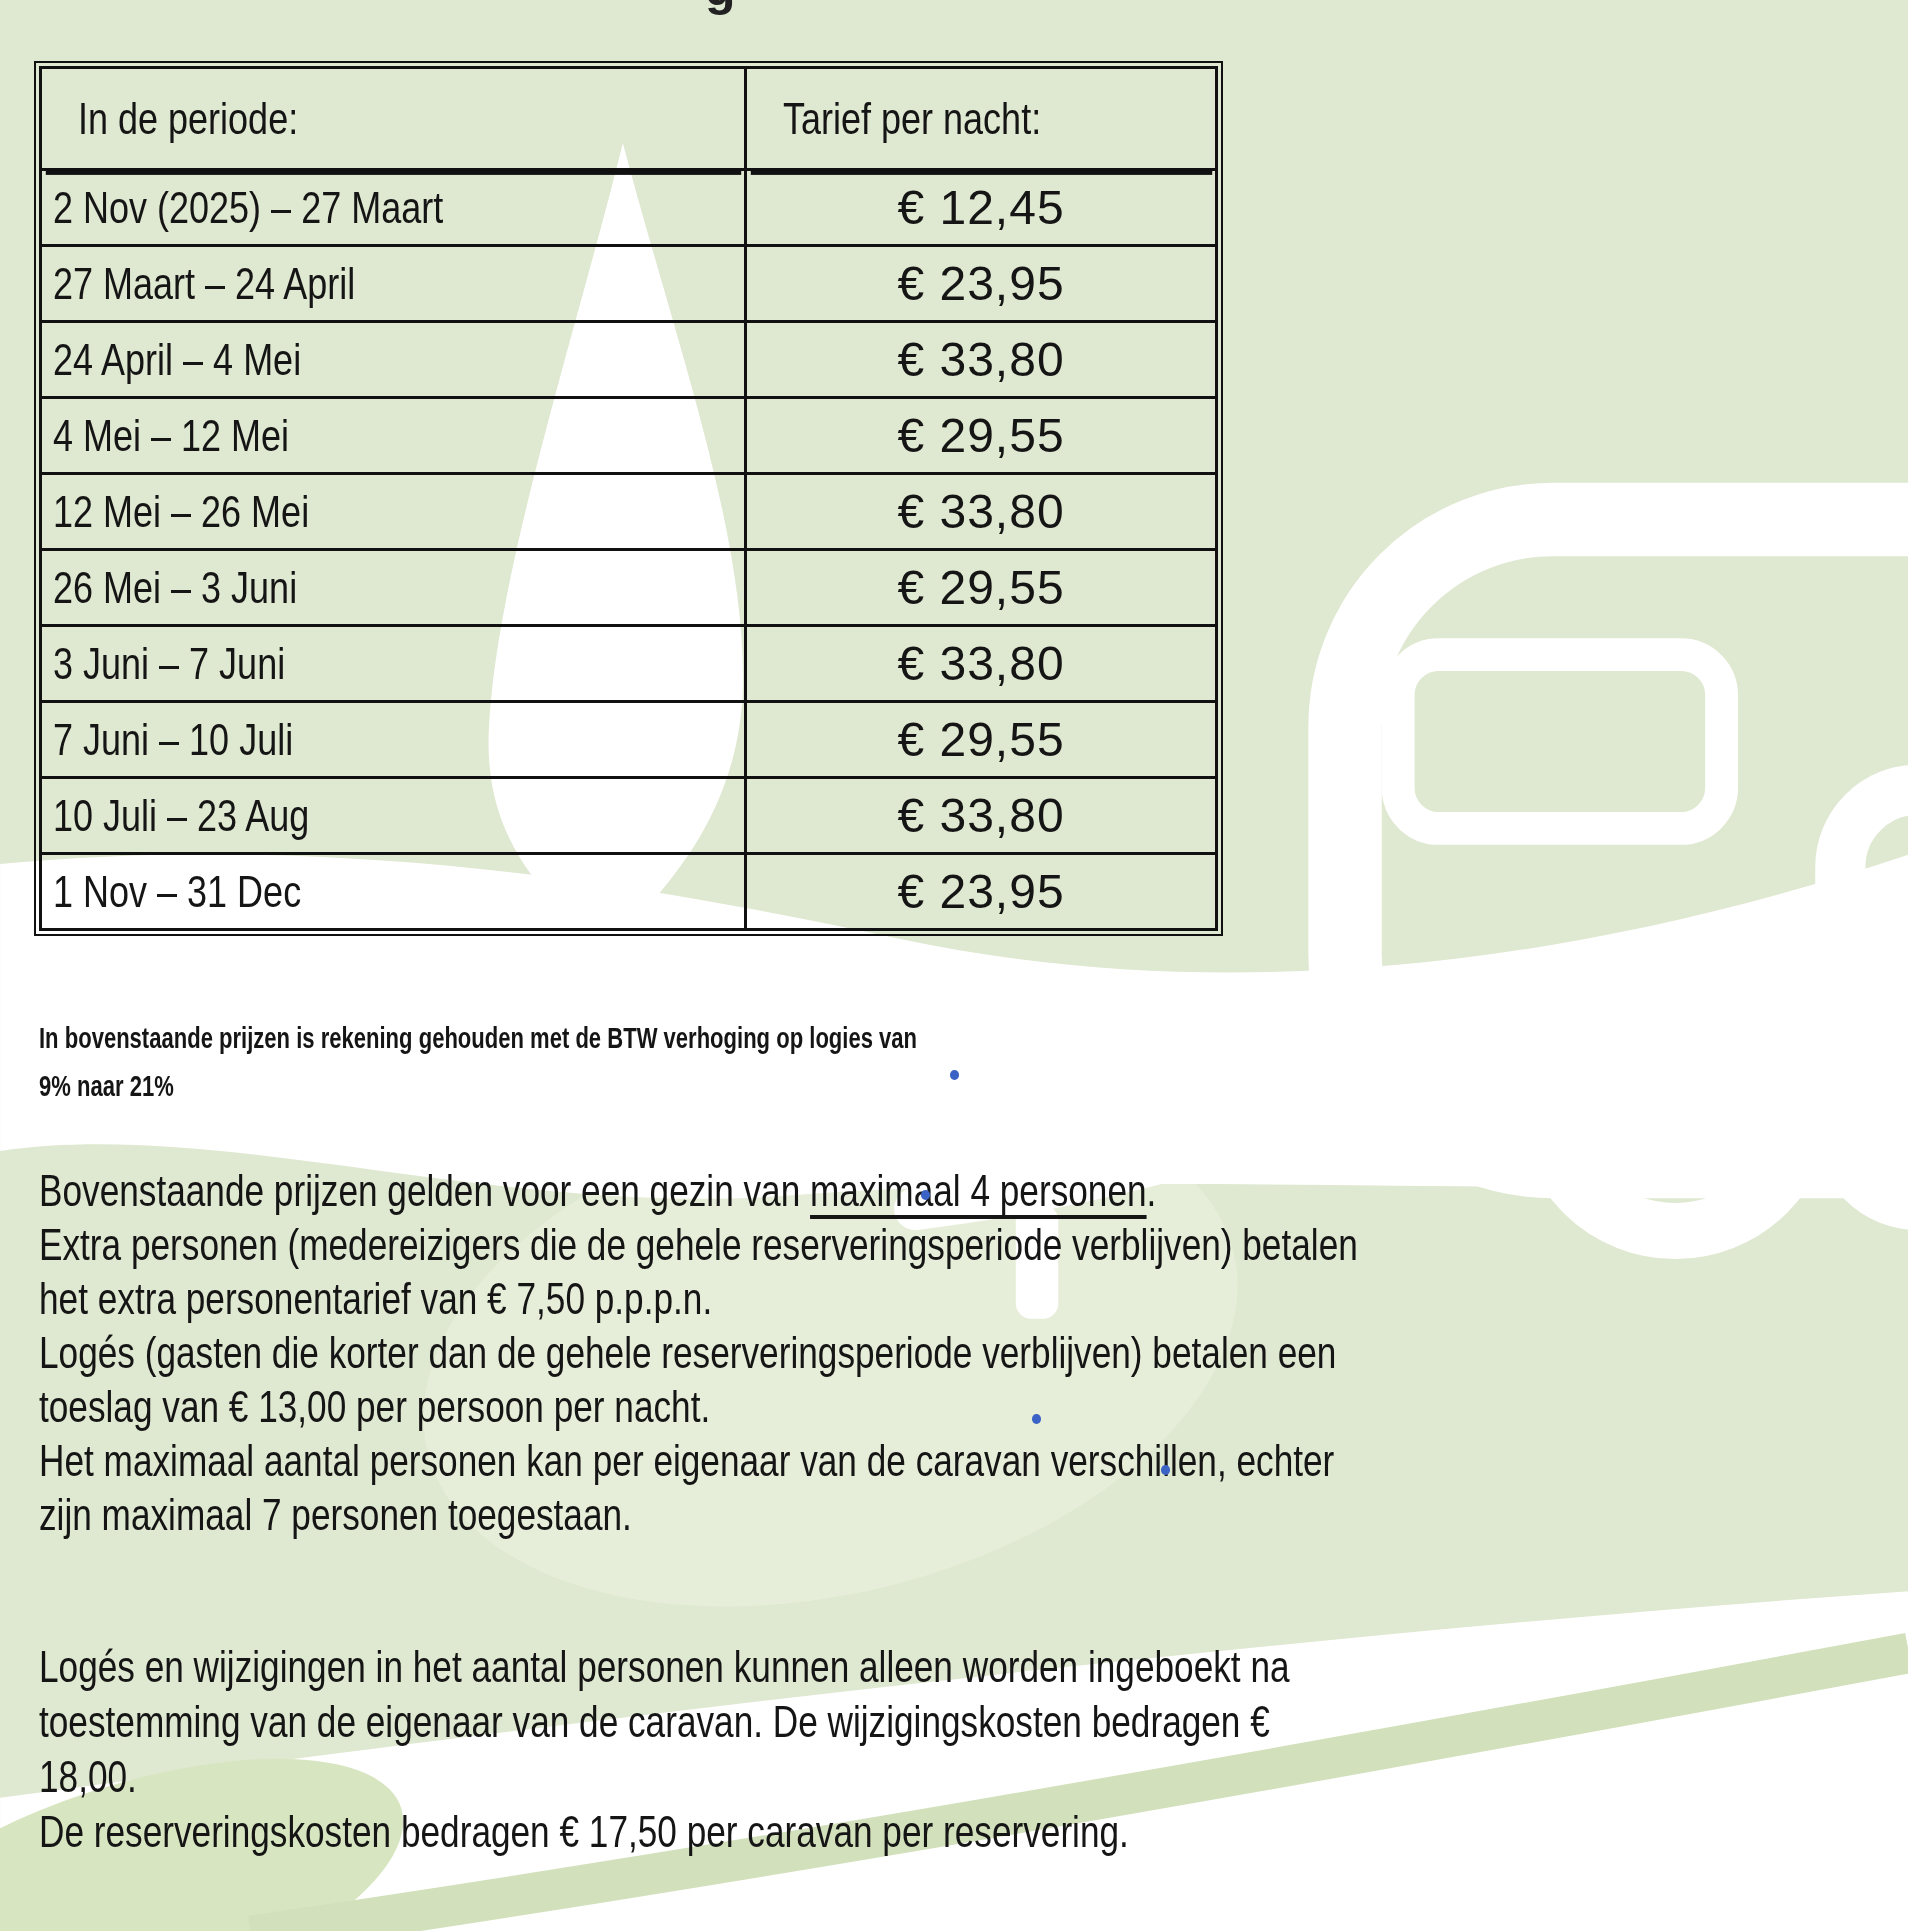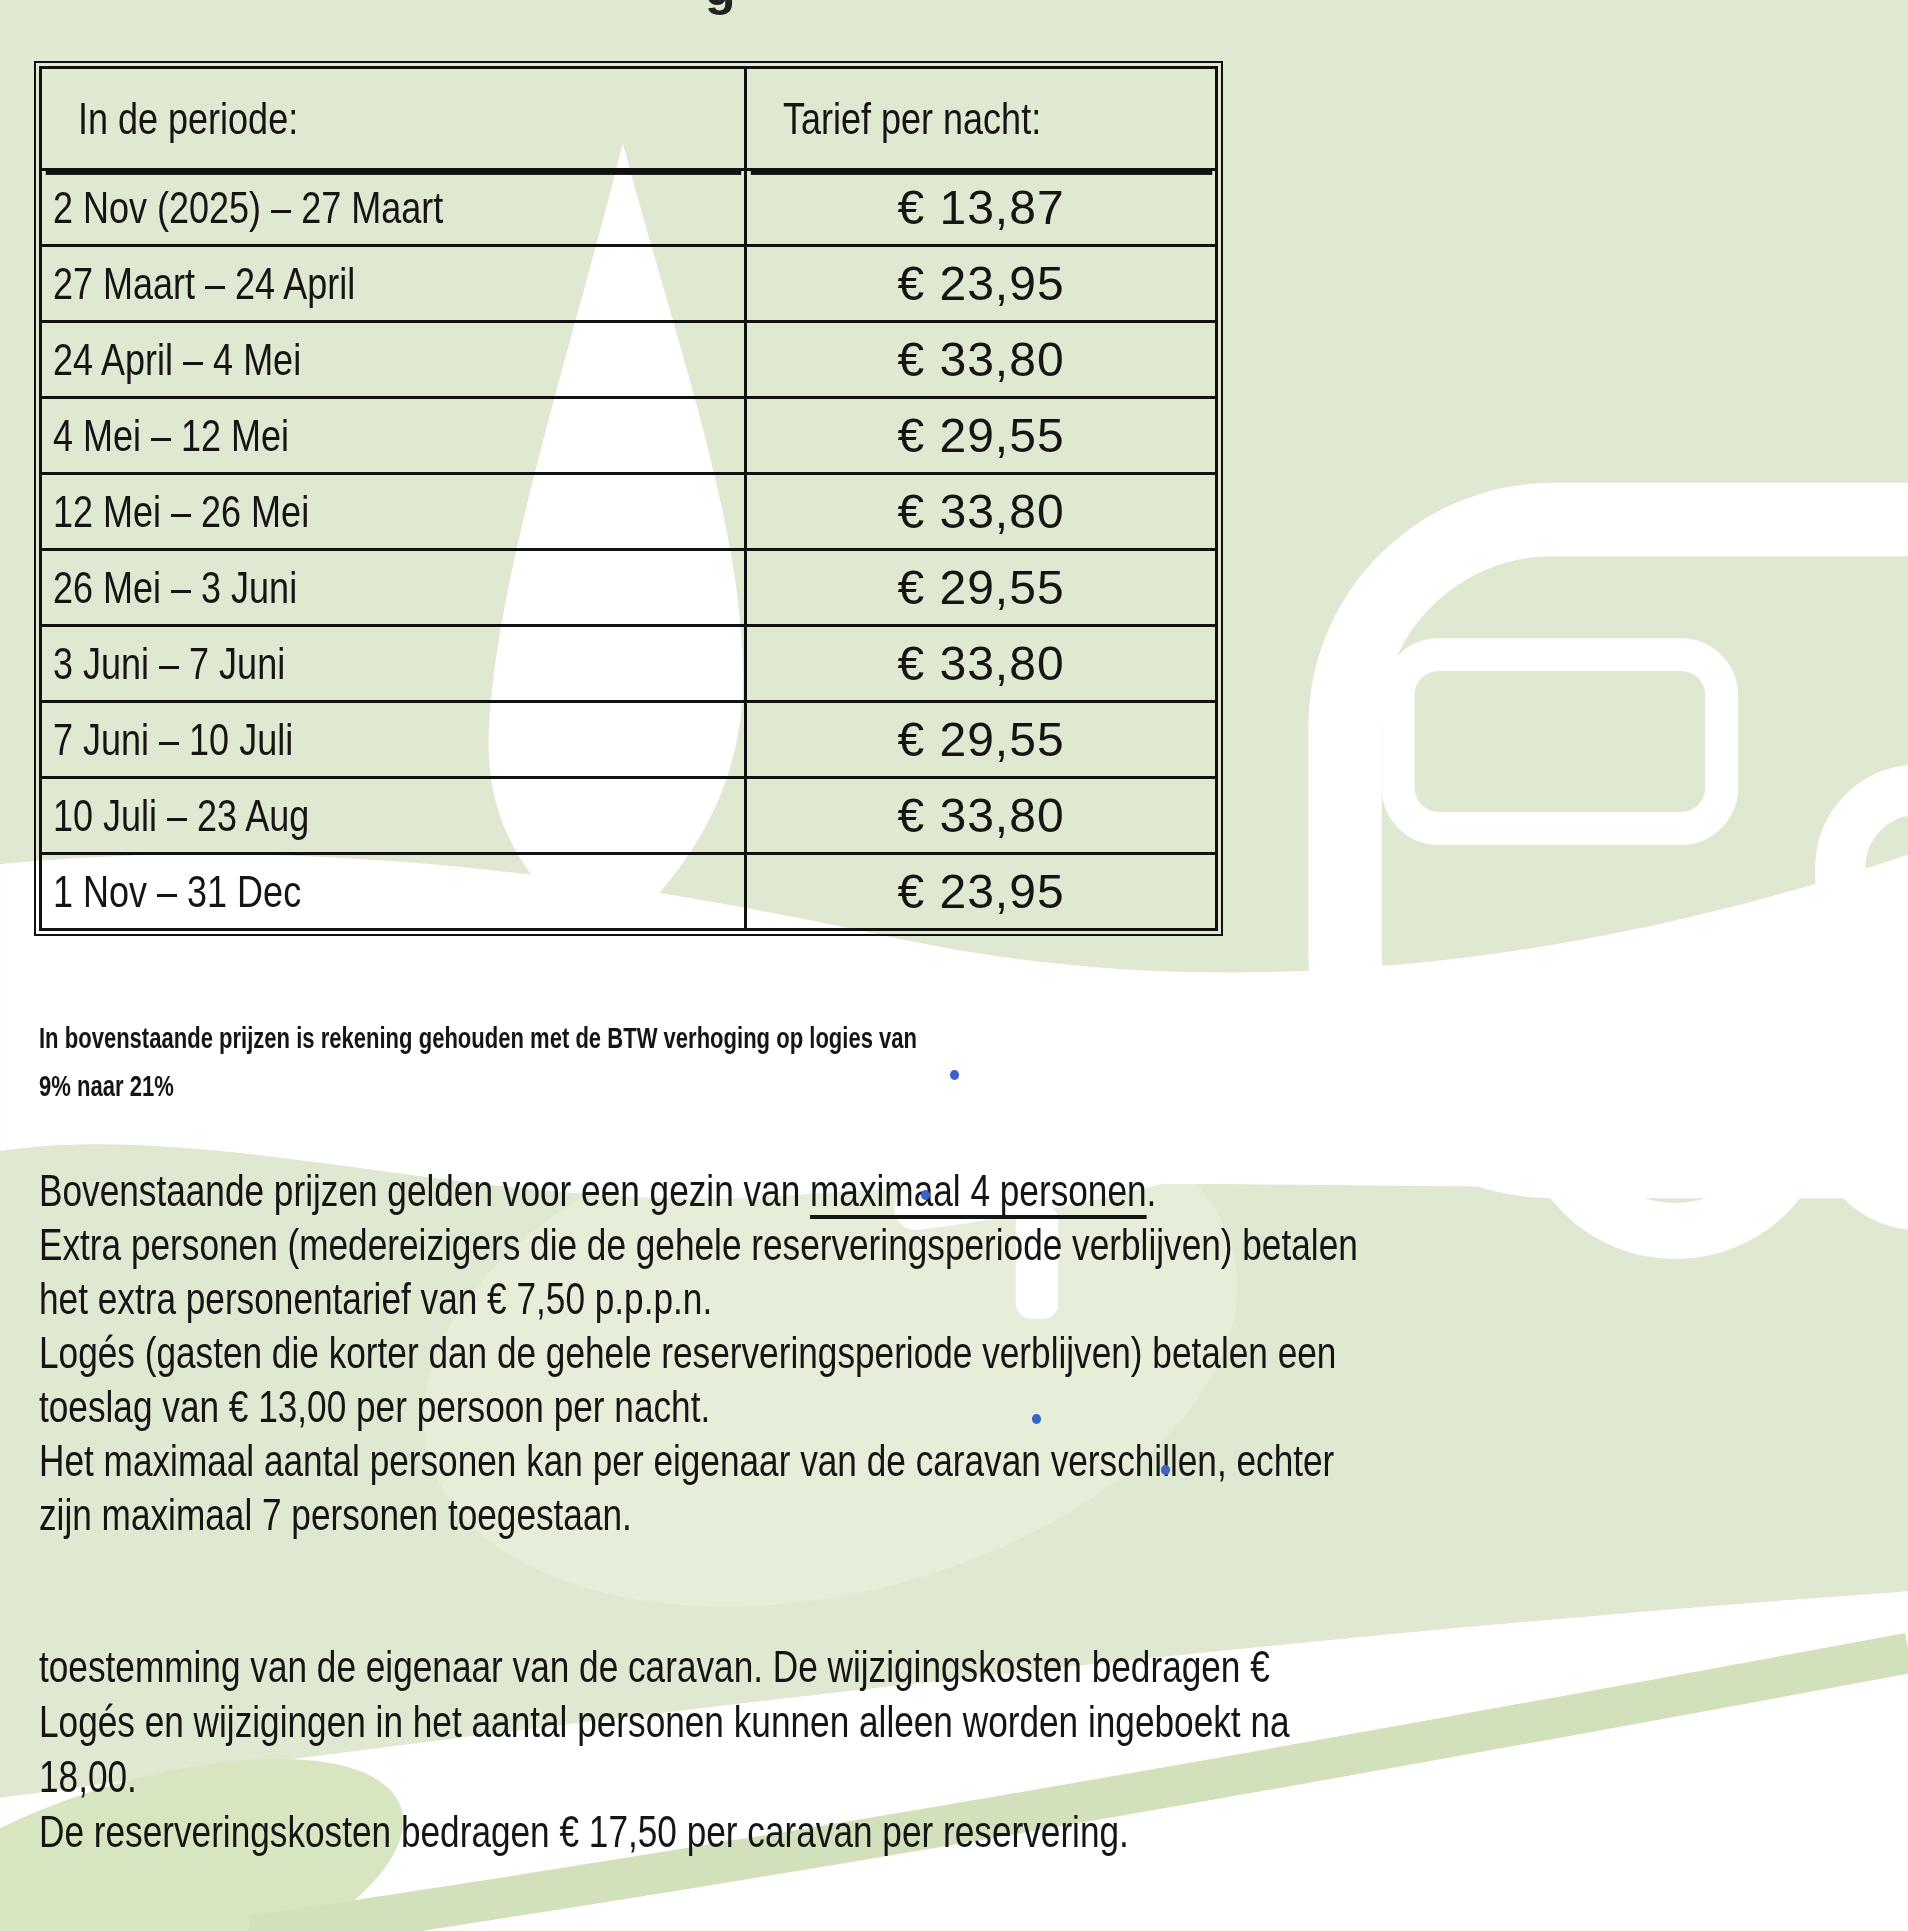--- a/index.html
+++ b/index.html
@@ -110,21 +110,21 @@
     </colgroup>
   <thead>
     <tr>
       <th><span class="cx">In de periode:</span></th>
       <th><span class="cx">Tarief per nacht:</span></th>
     </tr>
   </thead>
   <tbody>
     <tr>
         <td class="period"><span class="cx">2 Nov (2025) – 27 Maart</span></td>
-        <td class="price"><span>€ 13,87</span></td>
+        <td class="price"><span>€ 12,45</span></td>
       </tr>
     <tr>
         <td class="period"><span class="cx">27 Maart – 24 April</span></td>
         <td class="price"><span>€ 23,95</span></td>
       </tr>
     <tr>
         <td class="period"><span class="cx">24 April – 4 Mei</span></td>
         <td class="price"><span>€ 33,80</span></td>
       </tr>
     <tr>
@@ -167,22 +167,22 @@
   <div class="ln"><span class="cx"><span>Bovenstaande prijzen gelden voor een gezin van </span><span class="ul">maximaal 4 personen</span><span>.</span></span></div>
   <div class="ln"><span class="cx">Extra personen (medereizigers die de gehele reserveringsperiode verblijven) betalen</span></div>
   <div class="ln"><span class="cx">het extra personentarief van € 7,50 p.p.p.n.</span></div>
   <div class="ln"><span class="cx">Logés (gasten die korter dan de gehele reserveringsperiode verblijven) betalen een</span></div>
   <div class="ln"><span class="cx">toeslag van € 13,00 per persoon per nacht.</span></div>
   <div class="ln"><span class="cx">Het maximaal aantal personen kan per eigenaar van de caravan verschillen, echter</span></div>
   <div class="ln"><span class="cx">zijn maximaal 7 personen toegestaan.</span></div>
 </div>
 
 <div class="para p2">
+  <div class="ln"><span class="cx">Logés en wijzigingen in het aantal personen kunnen alleen worden ingeboekt na</span></div>
   <div class="ln"><span class="cx">toestemming van de eigenaar van de caravan. De wijzigingskosten bedragen €</span></div>
-  <div class="ln"><span class="cx">Logés en wijzigingen in het aantal personen kunnen alleen worden ingeboekt na</span></div>
   <div class="ln"><span class="cx">18,00.</span></div>
   <div class="ln"><span class="cx">De reserveringskosten bedragen € 17,50 per caravan per reservering.</span></div>
 </div>
 
 <div class="dot" style="left:950px;top:1070px;"></div>
 <div class="dot" style="left:921px;top:1190px;"></div>
 <div class="dot" style="left:1161px;top:1465px;"></div>
 <div class="dot" style="left:1032px;top:1414px;"></div>
 
 

